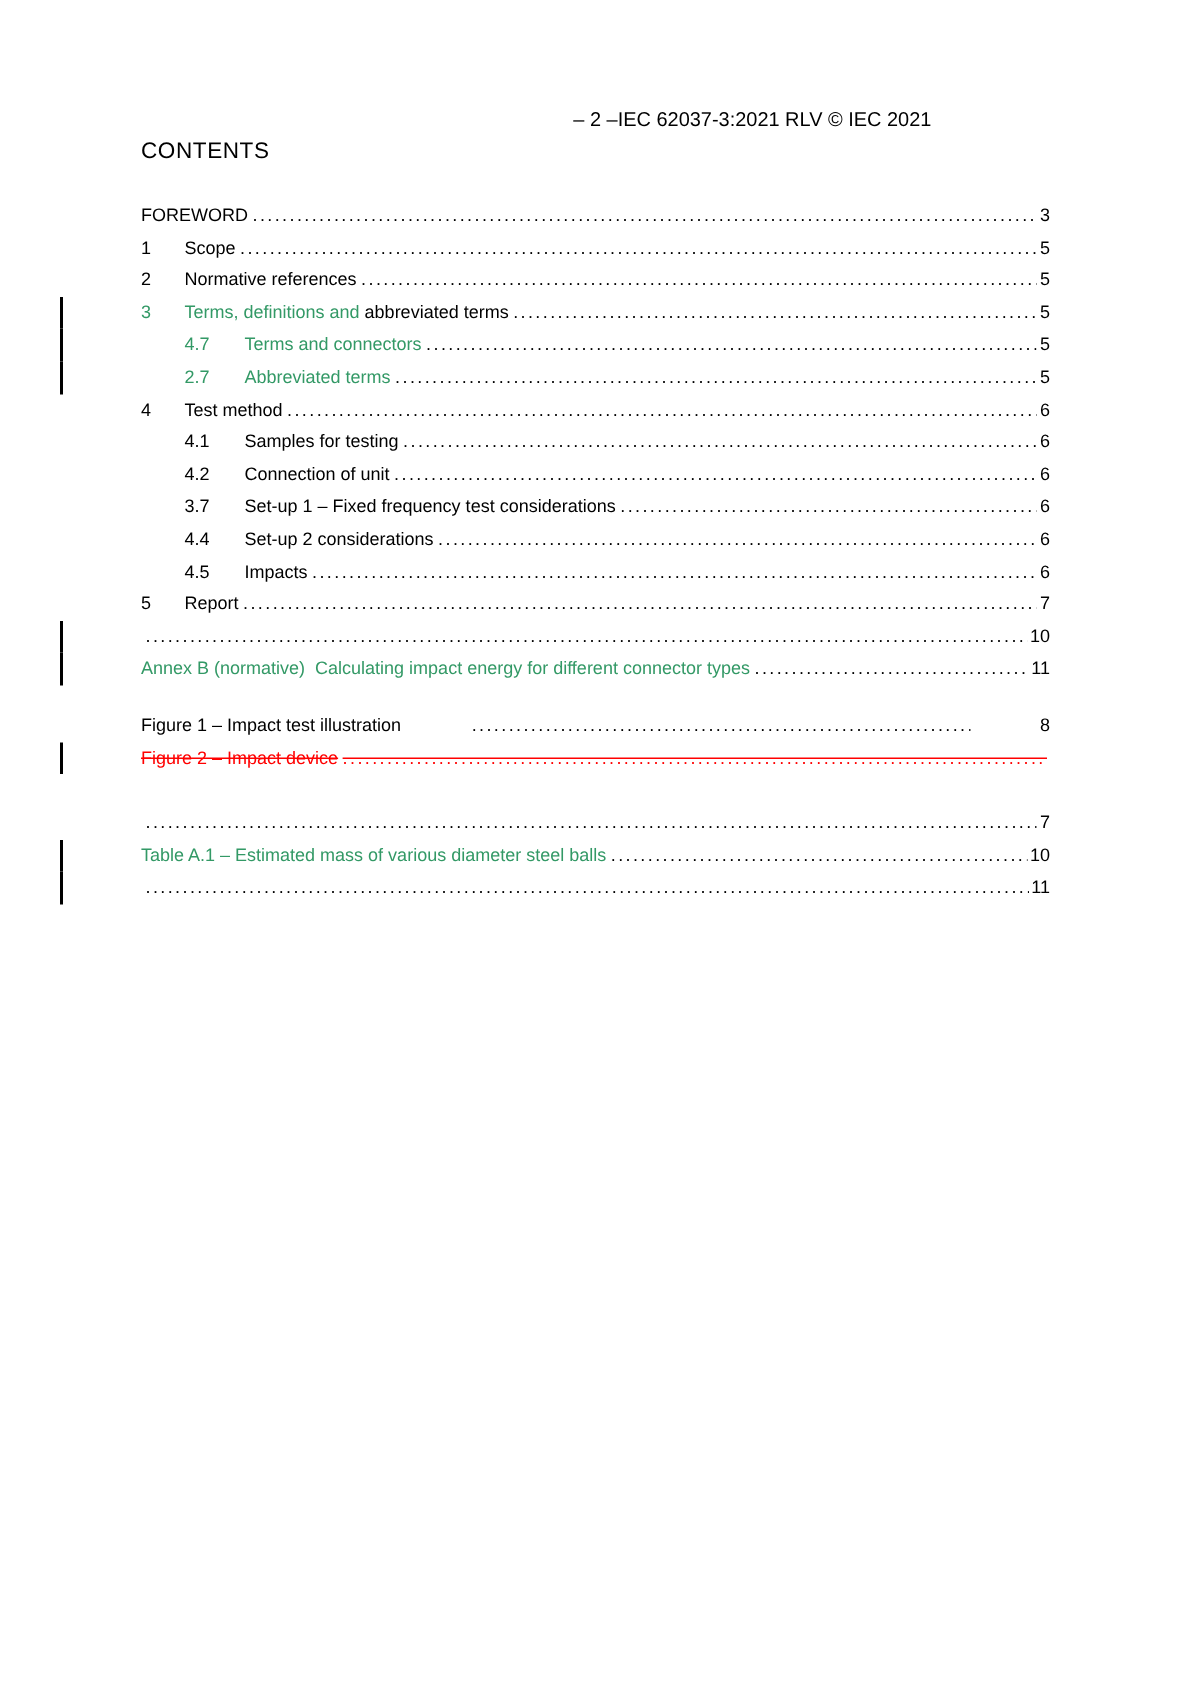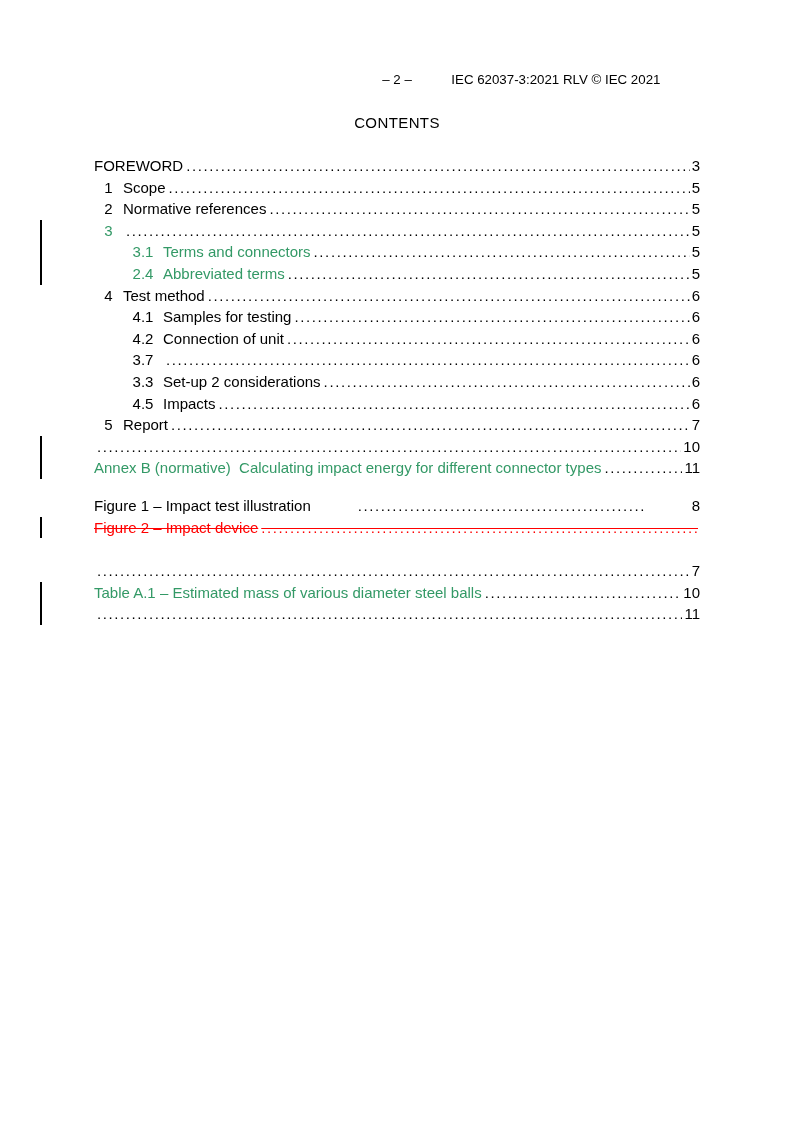--- a/index.html
+++ b/index.html
@@ -9,28 +9,28 @@
     font-family: "Liberation Sans", sans-serif;
     color: #000; overflow: hidden;
   }
   .page { position: relative; width: 794px; height: 1122px; padding: 72px 94px 0 94px; }
 
   .header {
     display: grid; grid-template-columns: 1fr auto 1fr;
     font-size: 13.3px; line-height: 16px; align-items: baseline;
   }
   .header .mid { text-align: center; }
-  .header .right { text-align: center; white-space: nowrap; }
+  .header .right { text-align: left; white-space: nowrap; }
 
   .title {
-    margin-top: 26px; text-align: center;
+    margin-top: 4px; text-align: left;
     font-size: 15px; font-weight: 400; letter-spacing: 0.4px;
   }
 
-  .toc { margin-top: 24px; font-size: 15px; text-align: center; }
+  .toc { margin-top: 24px; font-size: 12px; }
   .row { display: flex; align-items: baseline; line-height: 21.6px; position: relative; }
   .num { flex: none; }
   .r1 .num { width: 29px; }
   .r2 { padding-left: 29px; }
   .r2 .num { width: 40px; }
   .label { flex: none; white-space: pre-wrap; }
   .dots { flex: 1 1 auto; min-width: 10px; overflow: hidden; white-space: nowrap; margin: 0 2px 0 3px; }
   .dots::after {
     content: "........................................................................................................................................................................................................";
     letter-spacing: 1.6px;
@@ -83,35 +83,36 @@
     <div class="row r1">
       <span class="num">2</span>
       <span class="label">Normative references</span>
       <span class="dots"></span>
       <span class="pg">5</span>
     </div>
 
     <div class="row r1">
       <span class="changebar"></span>
       <span class="num ins">3</span>
+      <span class="label"><span class="ins">Terms, definitions and </span><span>abbreviated terms</span></span>
       <span class="dots"></span>
       <span class="pg">5</span>
     </div>
 
     <div class="row r2 ins-row">
       <span class="changebar"></span>
-      <span class="num">3.1</span>
+      <span class="num">4.7</span>
       <span class="label">Terms and connectors</span>
       <span class="dots"></span>
       <span class="pg">5</span>
     </div>
 
     <div class="row r2 ins-row">
       <span class="changebar"></span>
-      <span class="num">2.4</span>
+      <span class="num">2.7</span>
       <span class="label">Abbreviated terms</span>
       <span class="dots"></span>
       <span class="pg">5</span>
     </div>
 
     <div class="row r1">
       <span class="num">4</span>
       <span class="label">Test method</span>
       <span class="dots"></span>
       <span class="pg">6</span>
@@ -126,26 +127,27 @@
 
     <div class="row r2">
       <span class="num">4.2</span>
       <span class="label">Connection of unit</span>
       <span class="dots"></span>
       <span class="pg">6</span>
     </div>
 
     <div class="row r2">
       <span class="num">3.7</span>
-      <span class="dots"></span>
-      <span class="pg">6</span>
-    </div>
-
-    <div class="row r2">
-      <span class="num">3.3</span>
+      <span class="label">Set-up 1 – Fixed frequency test considerations</span>
+      <span class="dots"></span>
+      <span class="pg">6</span>
+    </div>
+
+    <div class="row r2">
+      <span class="num">4.4</span>
       <span class="label">Set-up 2 considerations</span>
       <span class="dots"></span>
       <span class="pg">6</span>
     </div>
 
     <div class="row r2">
       <span class="num">4.5</span>
       <span class="label">Impacts</span>
       <span class="dots"></span>
       <span class="pg">6</span>

